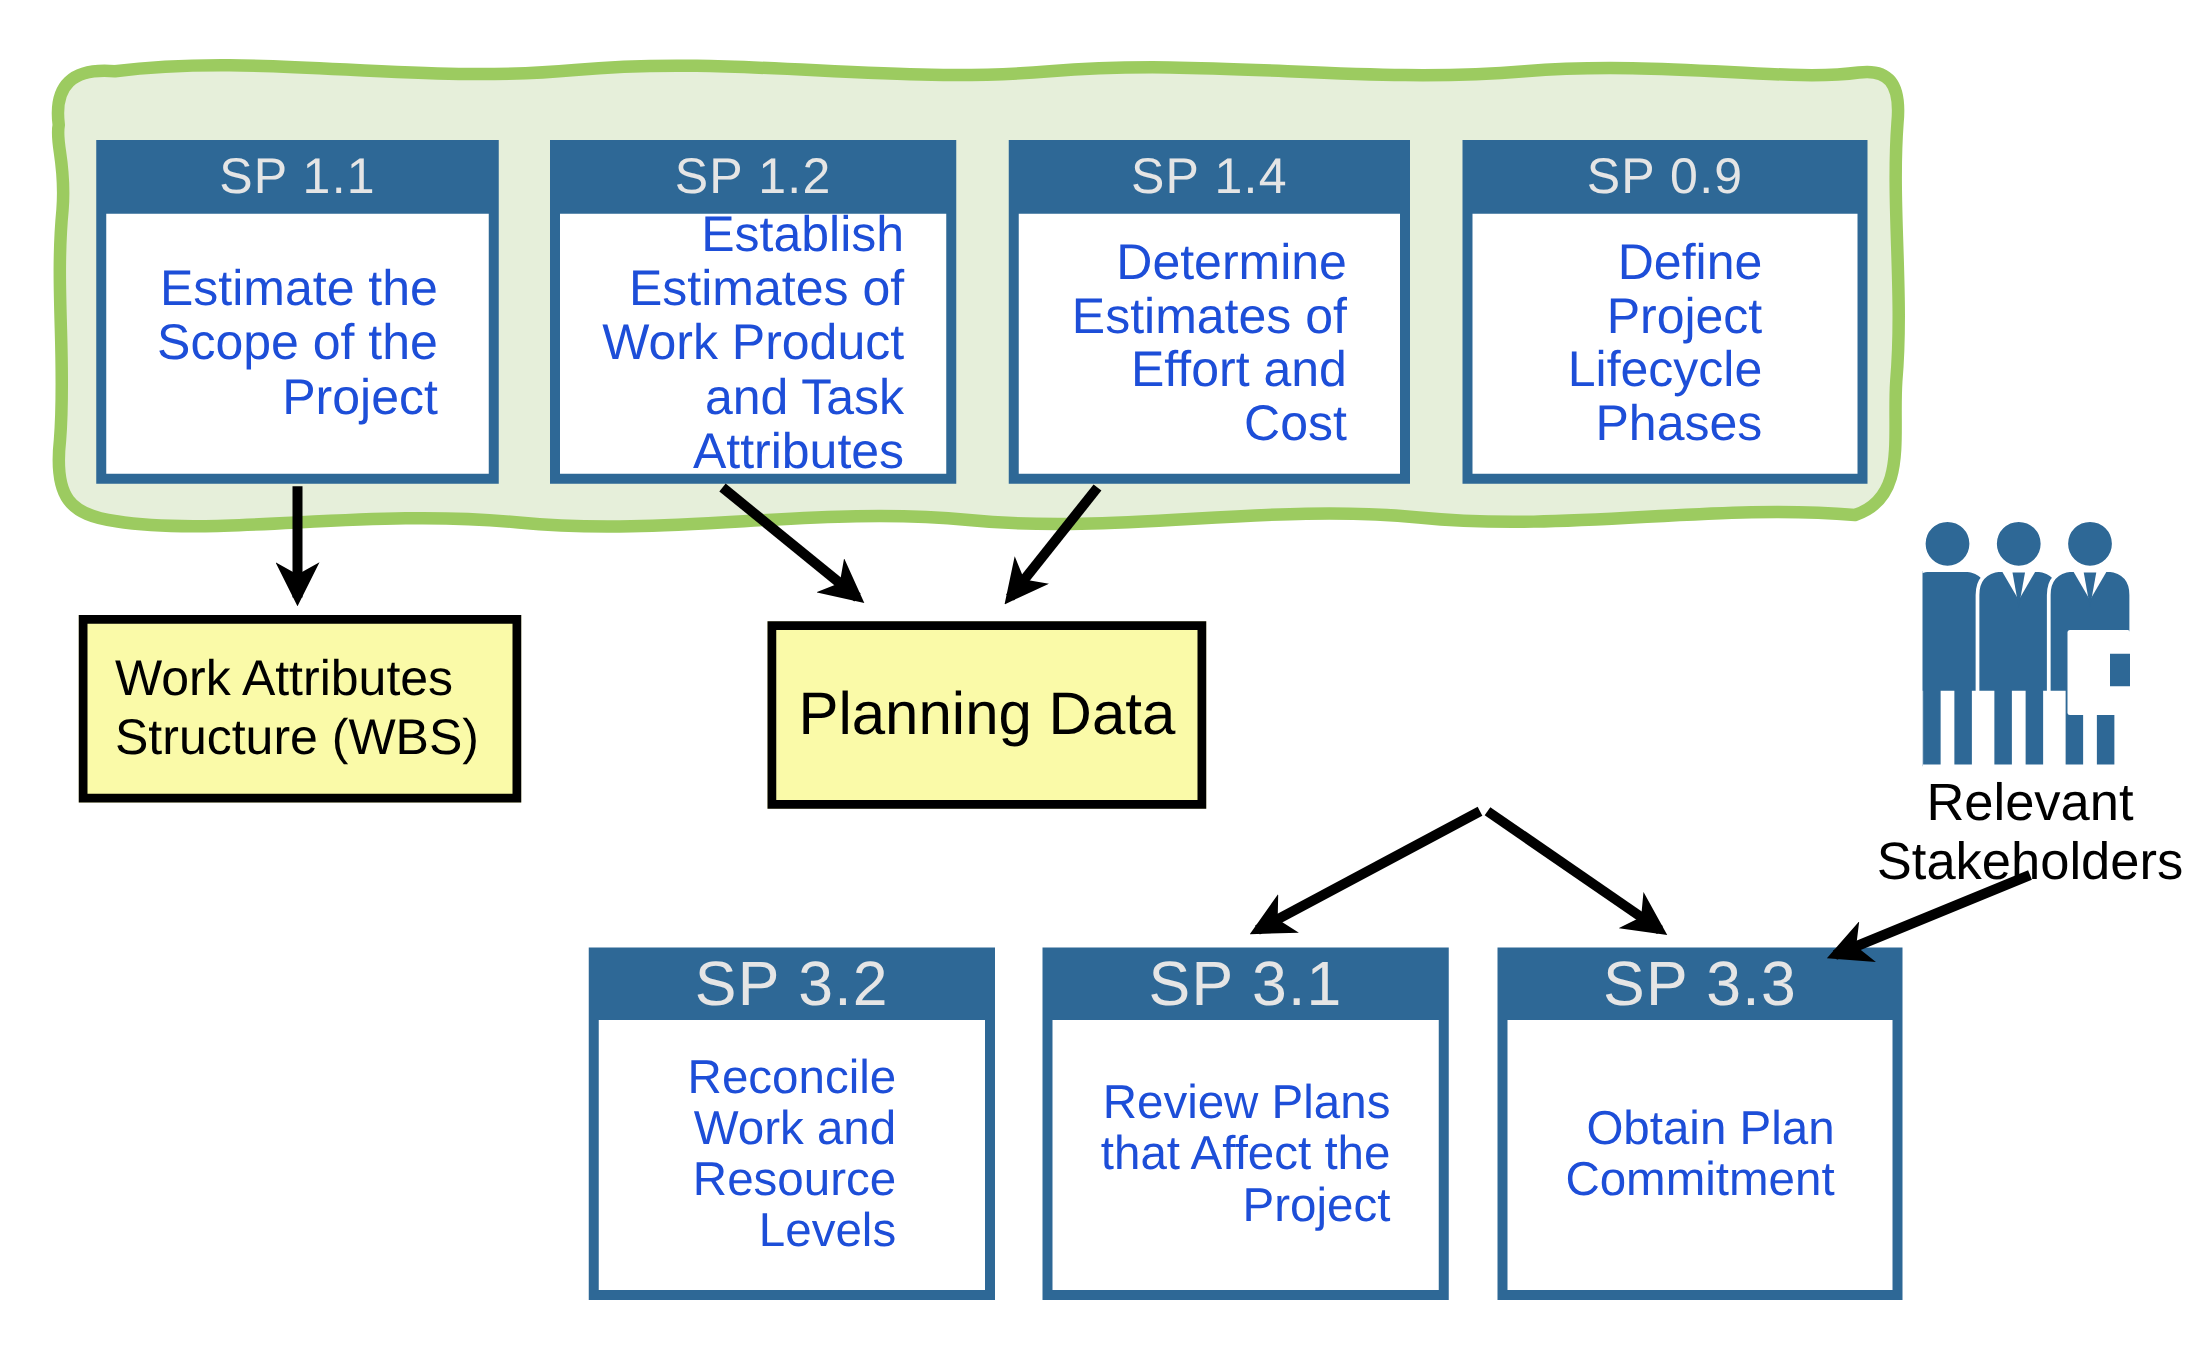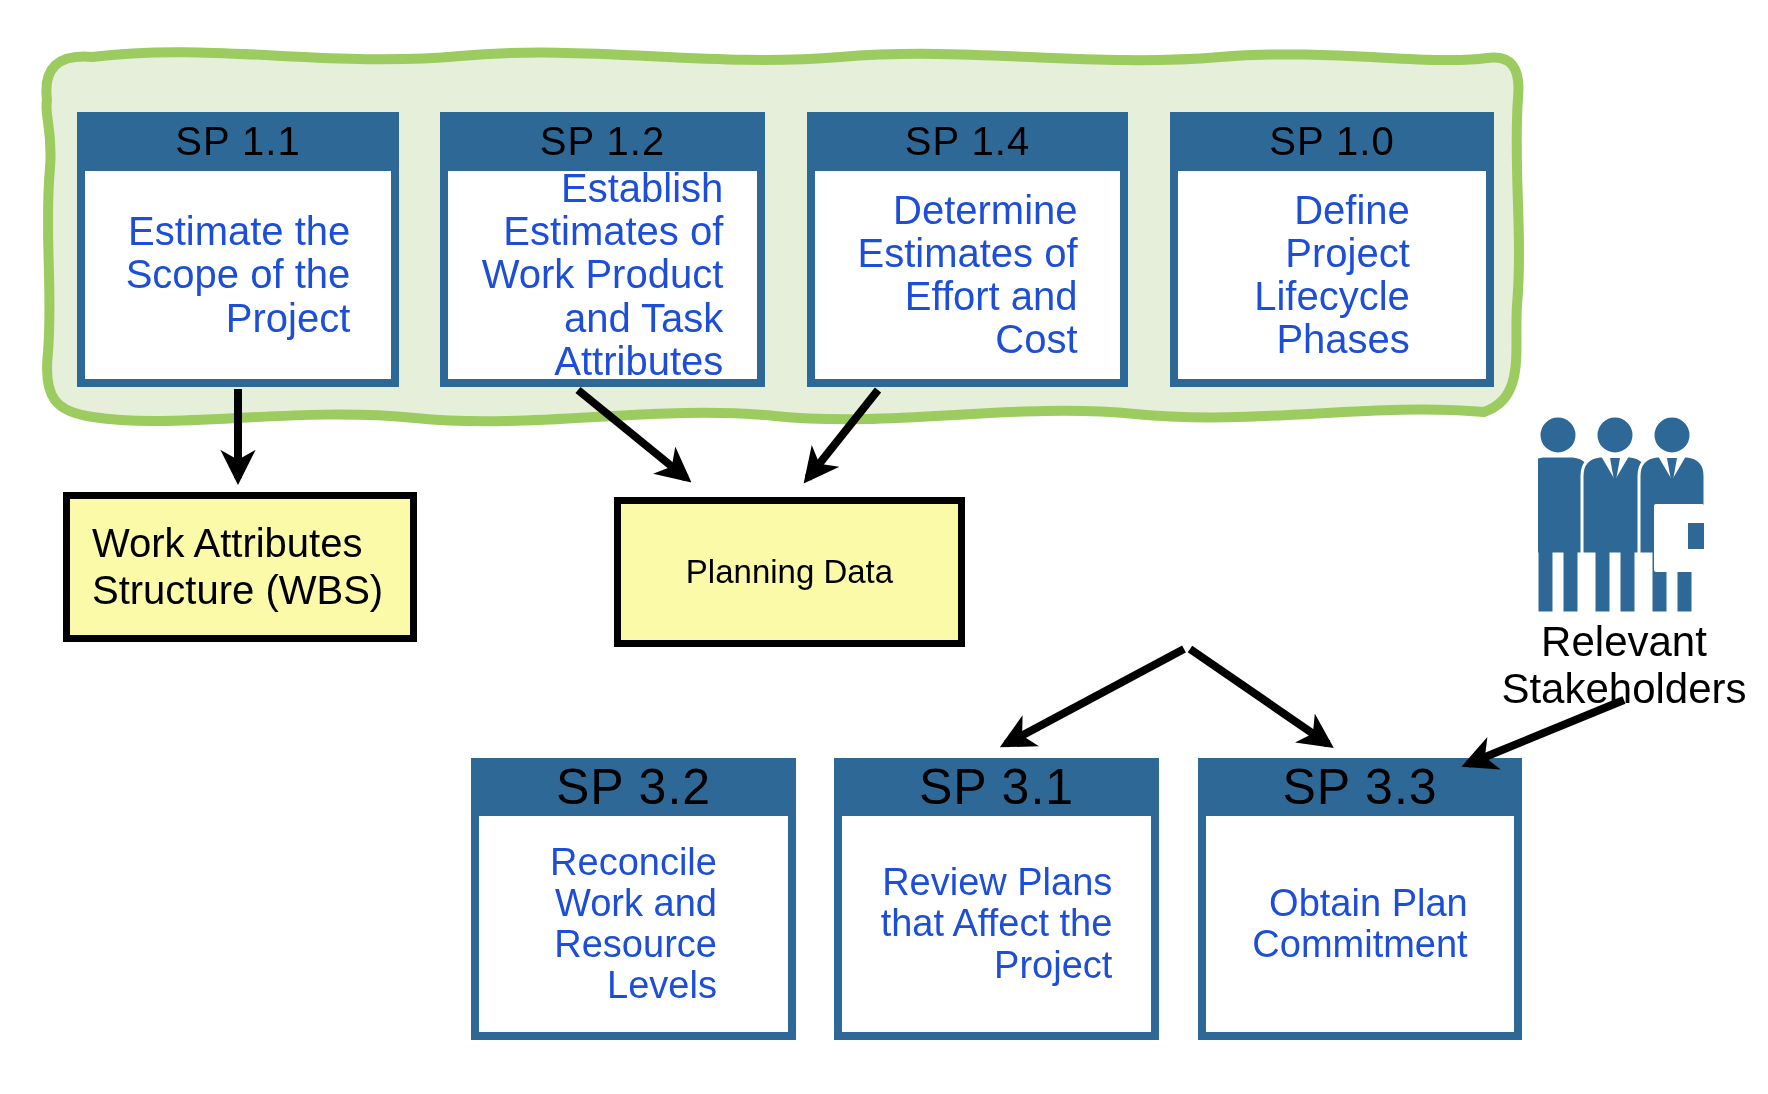--- a/index.html
+++ b/index.html
@@ -5,34 +5,34 @@
   html,body{margin:0;padding:0;background:#ffffff;}
   .canvas{
     position:relative;width:1768px;height:1094px;overflow:hidden;
     font-family:"Liberation Sans", sans-serif;background:#ffffff;
   }
   svg.layer{position:absolute;left:0;top:0;width:1768px;height:1094px;pointer-events:none;}
   
   .sp-box{position:absolute;background:#2E6896;box-sizing:border-box;}
   .sp-head{
     height:59px;display:flex;align-items:center;justify-content:center;
-    color:#000000;font-size:40px;letter-spacing:1px;
+    color:#e5e5e5;font-size:40px;letter-spacing:1px;
   }
   .sp-body{
     position:absolute;left:8px;right:8px;top:59px;bottom:8px;background:#ffffff;
     display:flex;align-items:center;justify-content:center;text-align:right;
     color:#1d4ed8;font-size:40px;line-height:1.08;white-space:pre-line;
   }
   .sp-box.small .sp-head{height:58px;font-size:50px;}
   .sp-box.small .sp-body{top:58px;font-size:38px;}
   
   .artifact{
     position:absolute;background:#FAFAA8;border:7px solid #000;box-sizing:border-box;
     display:flex;align-items:center;justify-content:center;text-align:left;
-    font-size:33px;color:#000;white-space:pre-line;line-height:1.18;
+    font-size:48px;color:#000;white-space:pre-line;line-height:1.18;
   }
   .artifact.left-align{justify-content:flex-start;text-align:left;padding-left:22px;font-size:40px;}
   
   .people{position:absolute;left:1538px;top:406px;width:200px;height:212px;}
   .stakeholders-label{
     position:absolute;left:1478px;top:618px;width:292px;
     text-align:center;font-size:42px;color:#000;line-height:1.12;white-space:pre-line;
   }
 </style>
 </head>
@@ -74,21 +74,21 @@
 Attributes</div>
   </div>
   <div class="sp-box" style="left:807px;top:112px;width:321px;height:275px">
     <div class="sp-head">SP 1.4</div>
     <div class="sp-body">Determine
 Estimates of
 Effort and
 Cost</div>
   </div>
   <div class="sp-box" style="left:1170px;top:112px;width:324px;height:275px">
-    <div class="sp-head">SP 1.0</div>
+    <div class="sp-head">SP 0.9</div>
     <div class="sp-body">Define
 Project
 Lifecycle
 Phases</div>
   </div>
 
   <div class="artifact left-align" style="left:63px;top:492px;width:354px;height:150px">Work Attributes
 Structure (WBS)</div>
   <div class="artifact" style="left:614px;top:497px;width:351px;height:150px">Planning Data</div>
 

